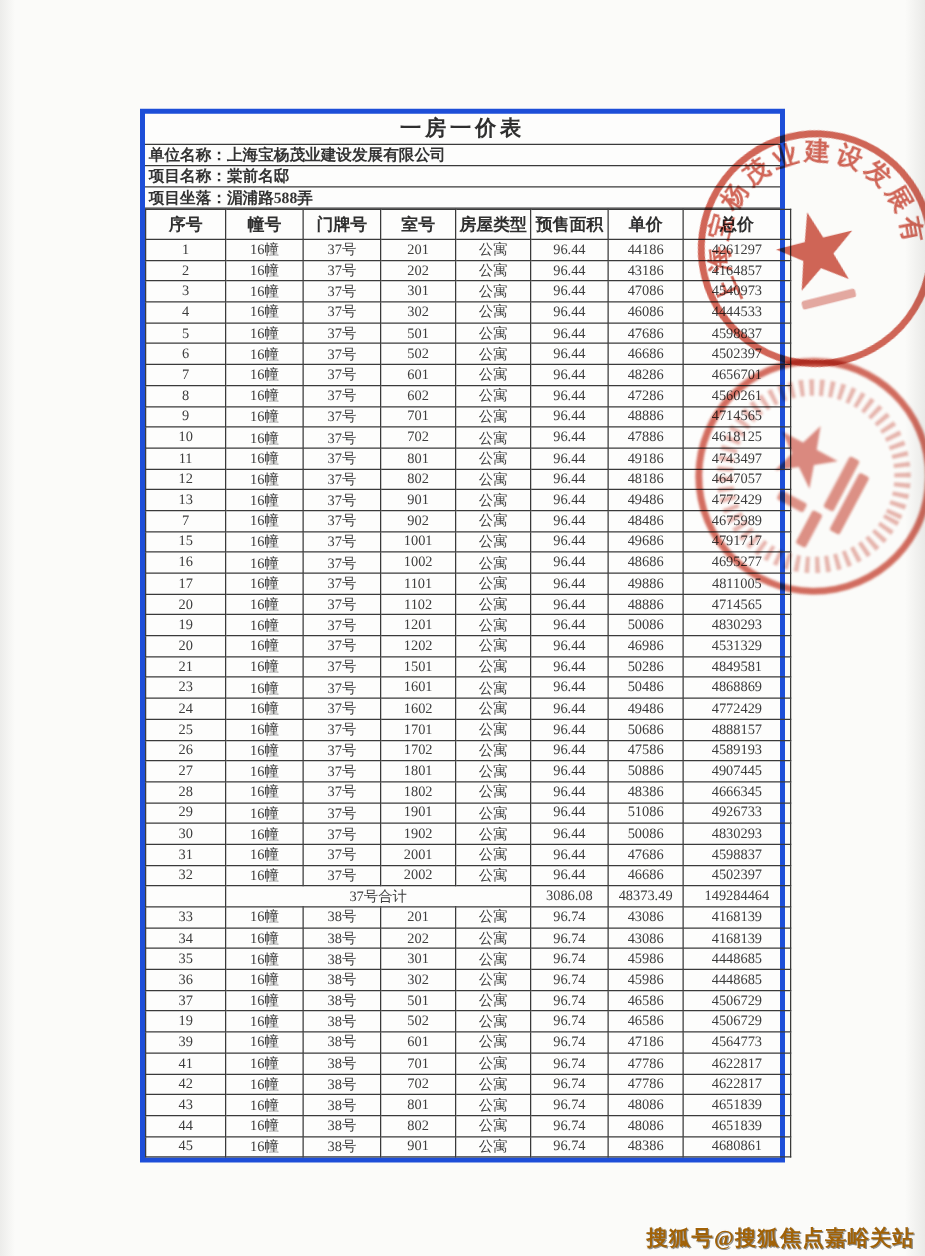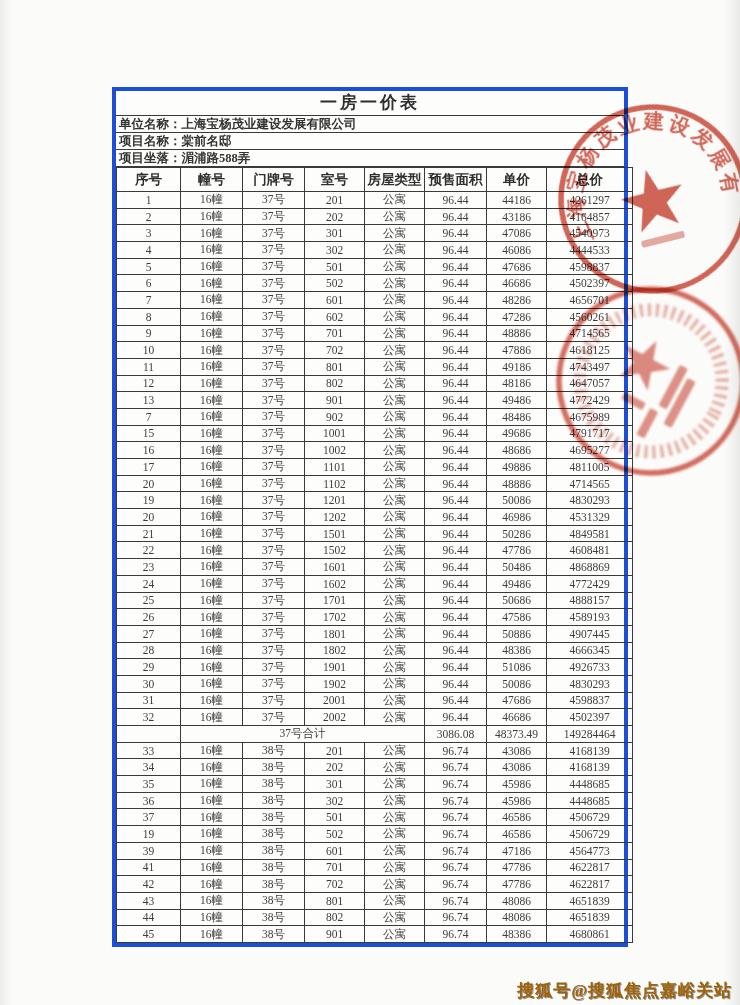--- a/index.html
+++ b/index.html
@@ -278,30 +278,20 @@
           <td>21</td>
           <td>16幢</td>
           <td>37号</td>
           <td>1501</td>
           <td>公寓</td>
           <td>96.44</td>
           <td>50286</td>
           <td>4849581</td>
         </tr>
         <tr>
-          <td>22</td>
-          <td>16幢</td>
-          <td>37号</td>
-          <td>1502</td>
-          <td>公寓</td>
-          <td>96.44</td>
-          <td>47786</td>
-          <td>4608481</td>
-        </tr>
-        <tr>
           <td>23</td>
           <td>16幢</td>
           <td>37号</td>
           <td>1601</td>
           <td>公寓</td>
           <td>96.44</td>
           <td>50486</td>
           <td>4868869</td>
         </tr>
         <tr>

